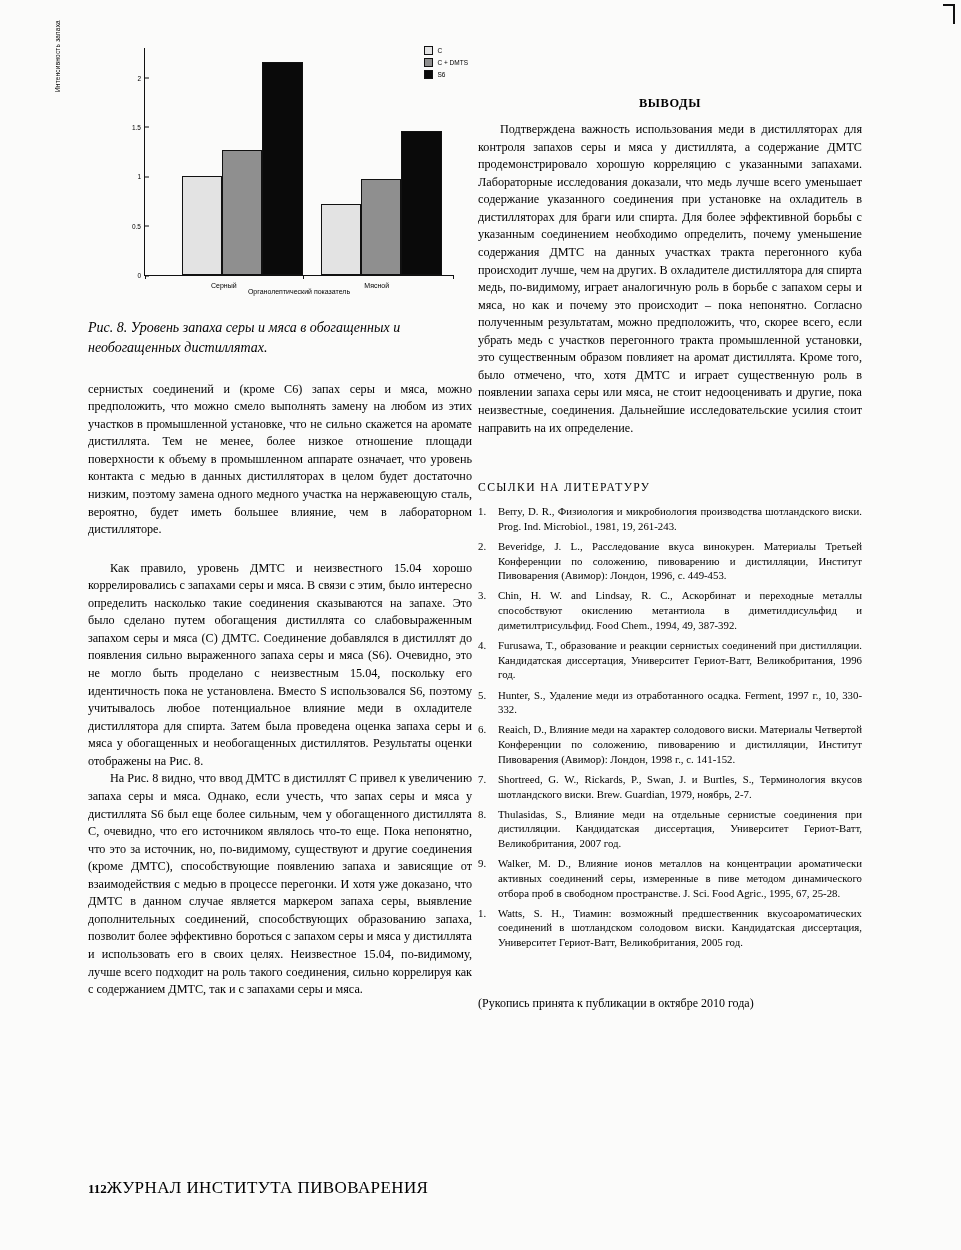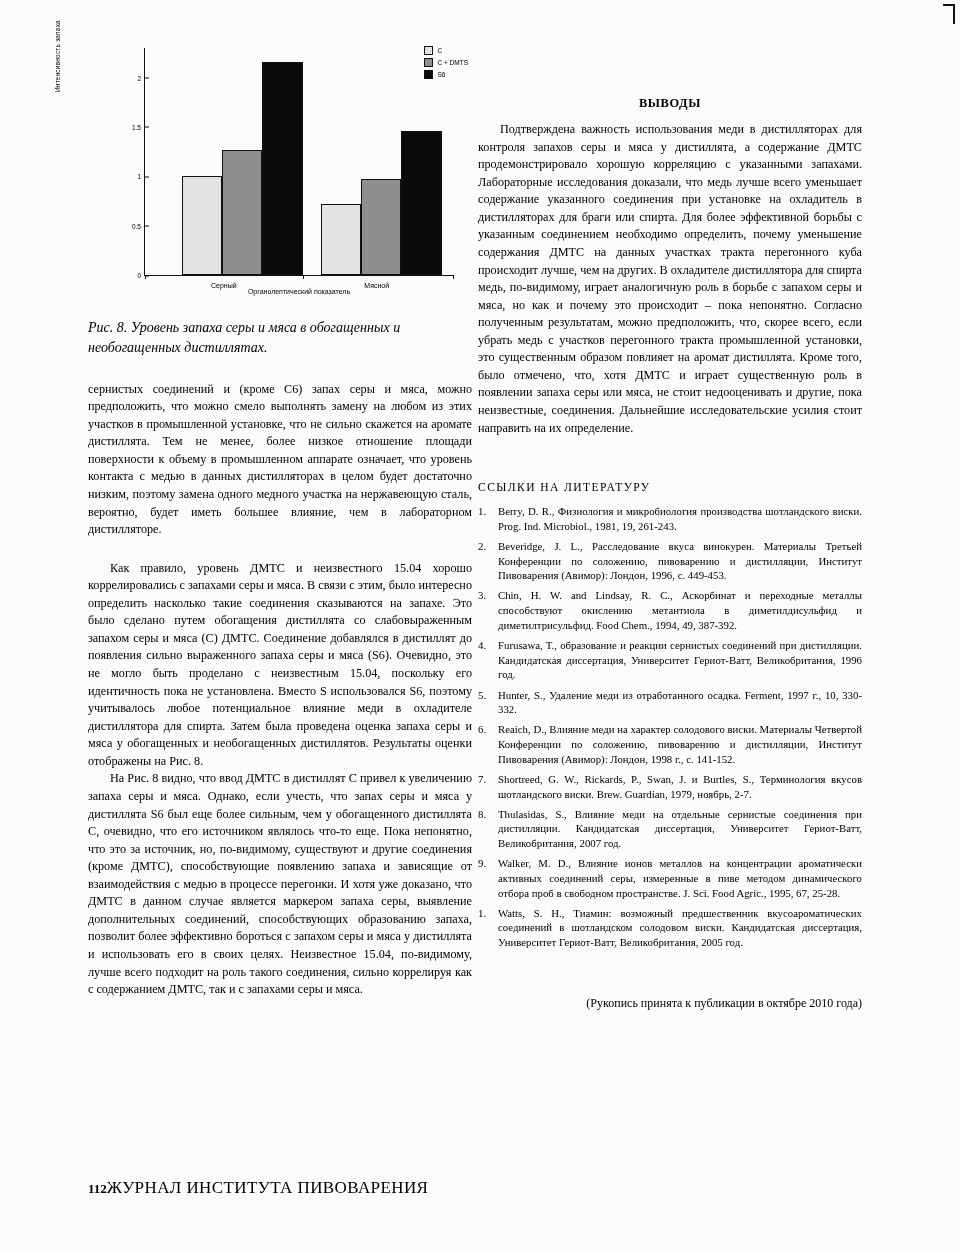--- a/index.html
+++ b/index.html
@@ -136,21 +136,21 @@
     padding-left:20px;
     margin-bottom:5.5px;
     text-align:justify;
   }
   ol.refs li .num {
     position:absolute; left:0; top:0; width:16px;
     text-align:left;
   }
   .accept-note {
     font-size:12px;
-    text-align:right;
+    text-align:left;
     margin-top:46px;
   }
   
   .footer {
     position:absolute; left:88px; bottom:52px;
     display:flex; align-items:baseline;
   }
   .footer .pageno {
     font-size:13px; font-weight:bold; 
   }

